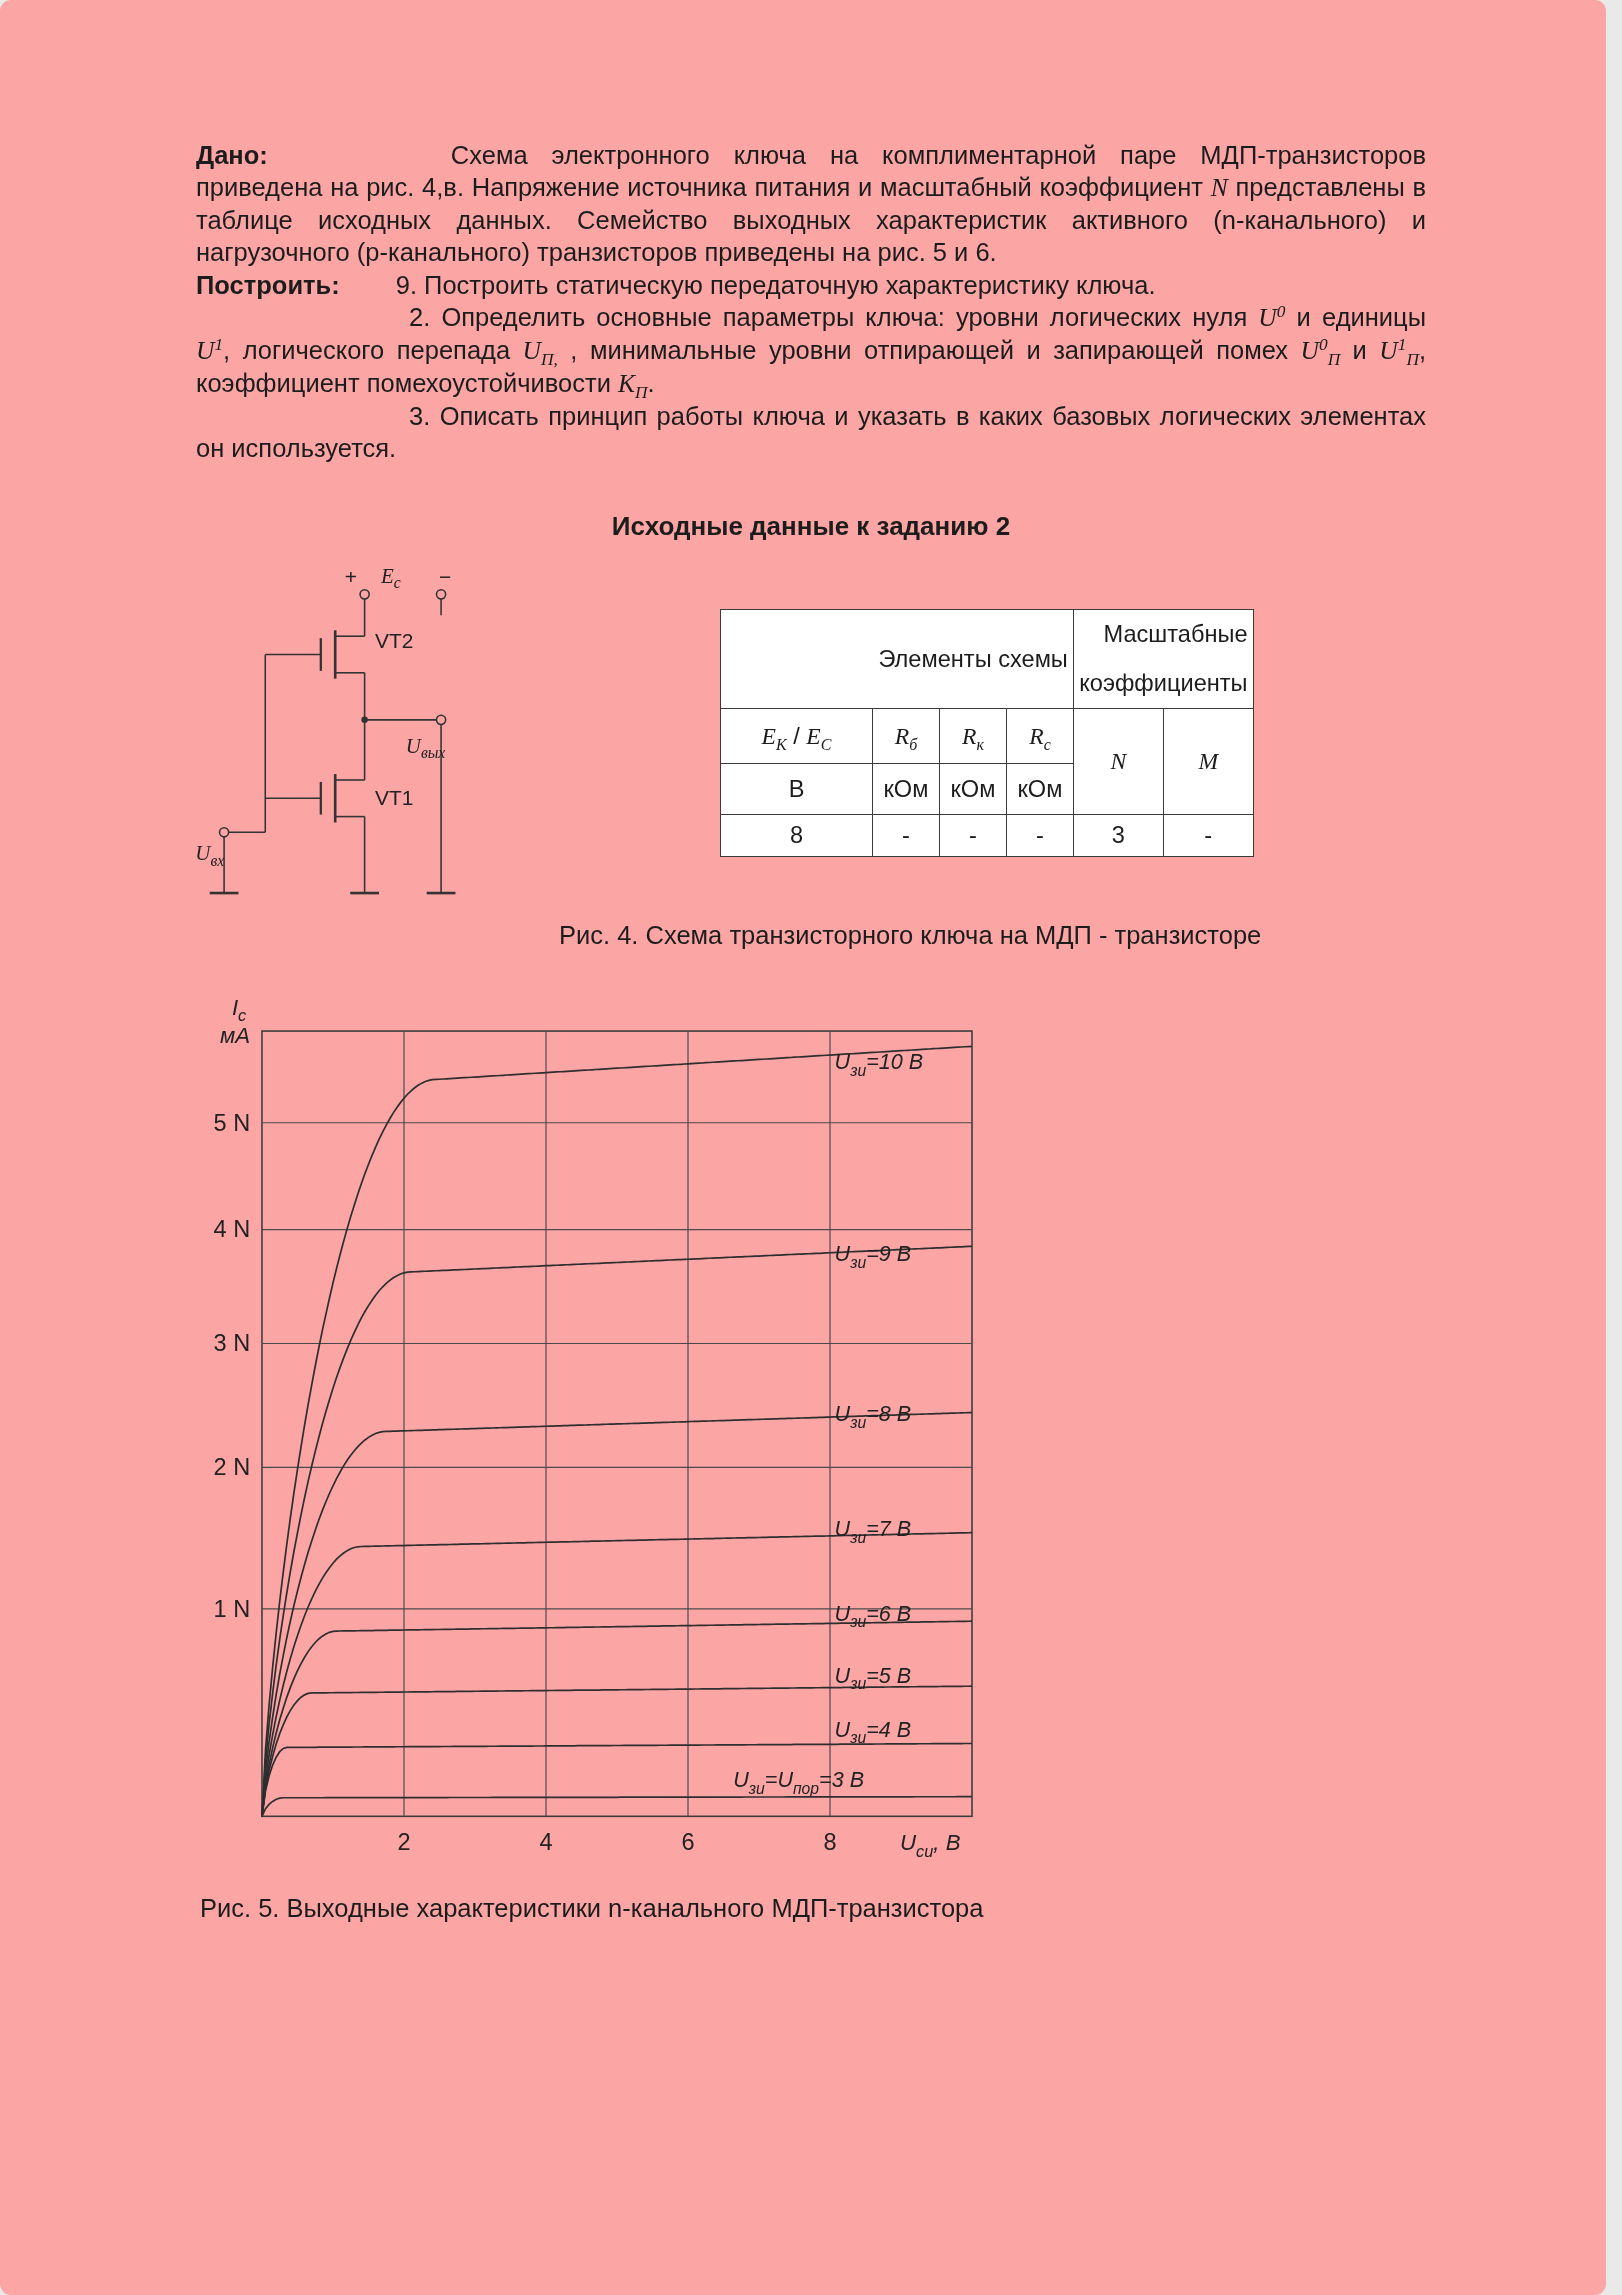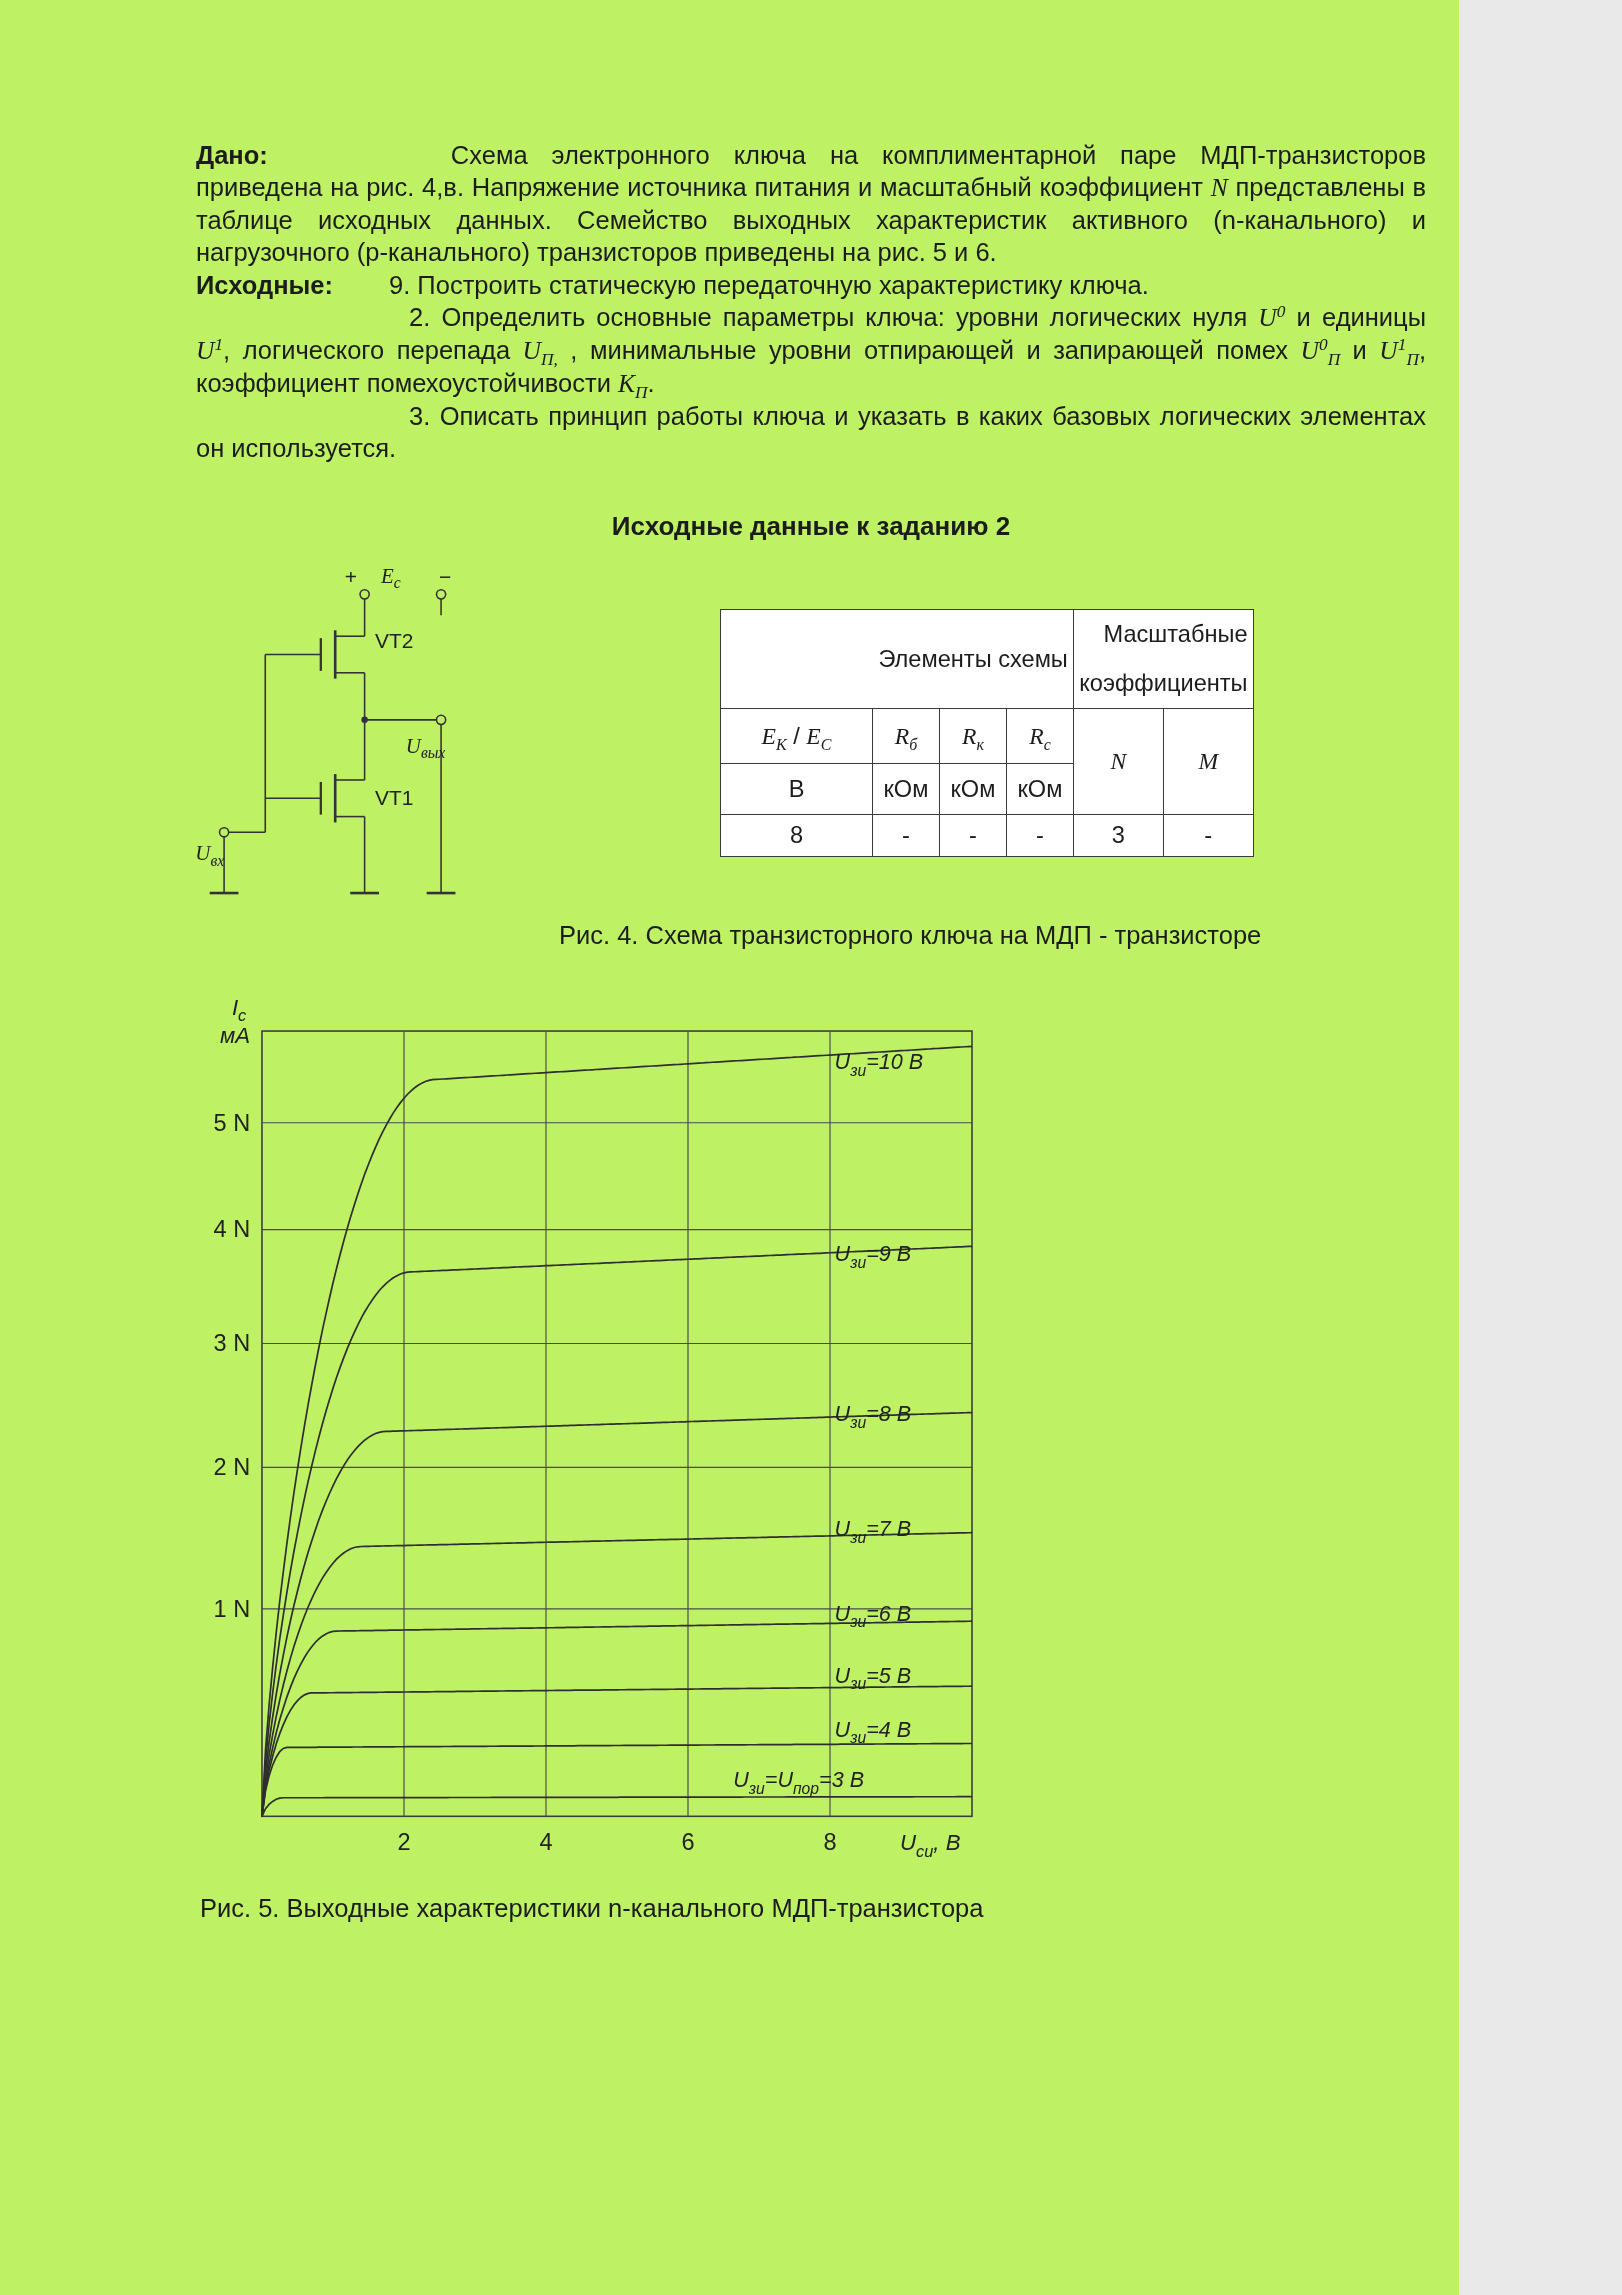--- a/index.html
+++ b/index.html
@@ -1,18 +1,18 @@
 <!DOCTYPE html>
 <html style="font-size:10.5px"><head>
 <meta charset="utf-8">
 <style>
   html,body{margin:0;padding:0;background:#e9e9e9;}
   .page{
-    position:relative; width:1459px; height:2295px; background:#bef264;
-    font-family:"Liberation Sans",sans-serif; color:#1c1c1c; overflow:hidden;
+    position:relative; width:1606px; height:2295px; background:#fca5a5;
+    font-family:"Liberation Sans",sans-serif; color:#1c1c1c; overflow:hidden;border-radius:11px;
   }
   
   .text-block{
     position:absolute; left:196px; top:139px; width:1230px;
     font-size:25.5px; line-height:1.26; text-align:justify;
   }
   .text-block p{margin:0;}
   .mt{margin-top:29px;}
   .ind{text-indent:213px;}
   .tab-a{display:inline-block;width:183px;}
@@ -46,21 +46,21 @@
   .axis-label .sub{font-size:25px;}
 </style>
 </head>
 <body>
 
 <div class="page">
 
   <section class="text-block">
     <p class="para"><b class="lbl">Дано:</b><span class="tab-a"></span><span>Схема электронного ключа на комплиментарной паре МДП-транзисторов приведена на рис. 4,в. Напряжение источника питания и масштабный коэффициент <span class="var">N</span> представлены в таблице исходных данных. Семейство выходных характеристик активного (n-канального) и нагрузочного (p-канального) транзисторов приведены на рис. 5 и 6.</span></p>
 
-    <p class="para mt"><b class="lbl">Исходные:</b><span class="tab-b"></span><span>9. Построить статическую передаточную характеристику ключа.</span></p>
+    <p class="para mt"><b class="lbl">Построить:</b><span class="tab-b"></span><span>9. Построить статическую передаточную характеристику ключа.</span></p>
     <p class="para ind"><span>2. Определить основные параметры ключа: уровни логических нуля <span class="var">U</span><sup class="var">0</sup> и единицы <span class="var">U</span><sup class="var">1</sup>, логического перепада <span class="var">U</span><sub class="var">П,</sub> , минимальные уровни отпирающей и запирающей помех <span class="var">U</span><sup class="var">0</sup><sub class="var">П</sub> и <span class="var">U</span><sup class="var">1</sup><sub class="var">П</sub>, коэффициент помехоустойчивости <span class="var">К</span><sub class="var">П</sub>.</span></p>
     <p class="para ind"><span>3. Описать принцип работы ключа и указать в каких базовых логических элементах он используется.</span></p>
 
     <div class="heading">Исходные данные к заданию 2</div>
   </section>
 
   <svg class="schematic" width="327" height="366" viewBox="0 0 500 560">
     <g stroke="#333" stroke-width="2.4" fill="none">
       <circle cx="267" cy="48" r="7"></circle>
       <circle cx="384" cy="48" r="7"></circle>

